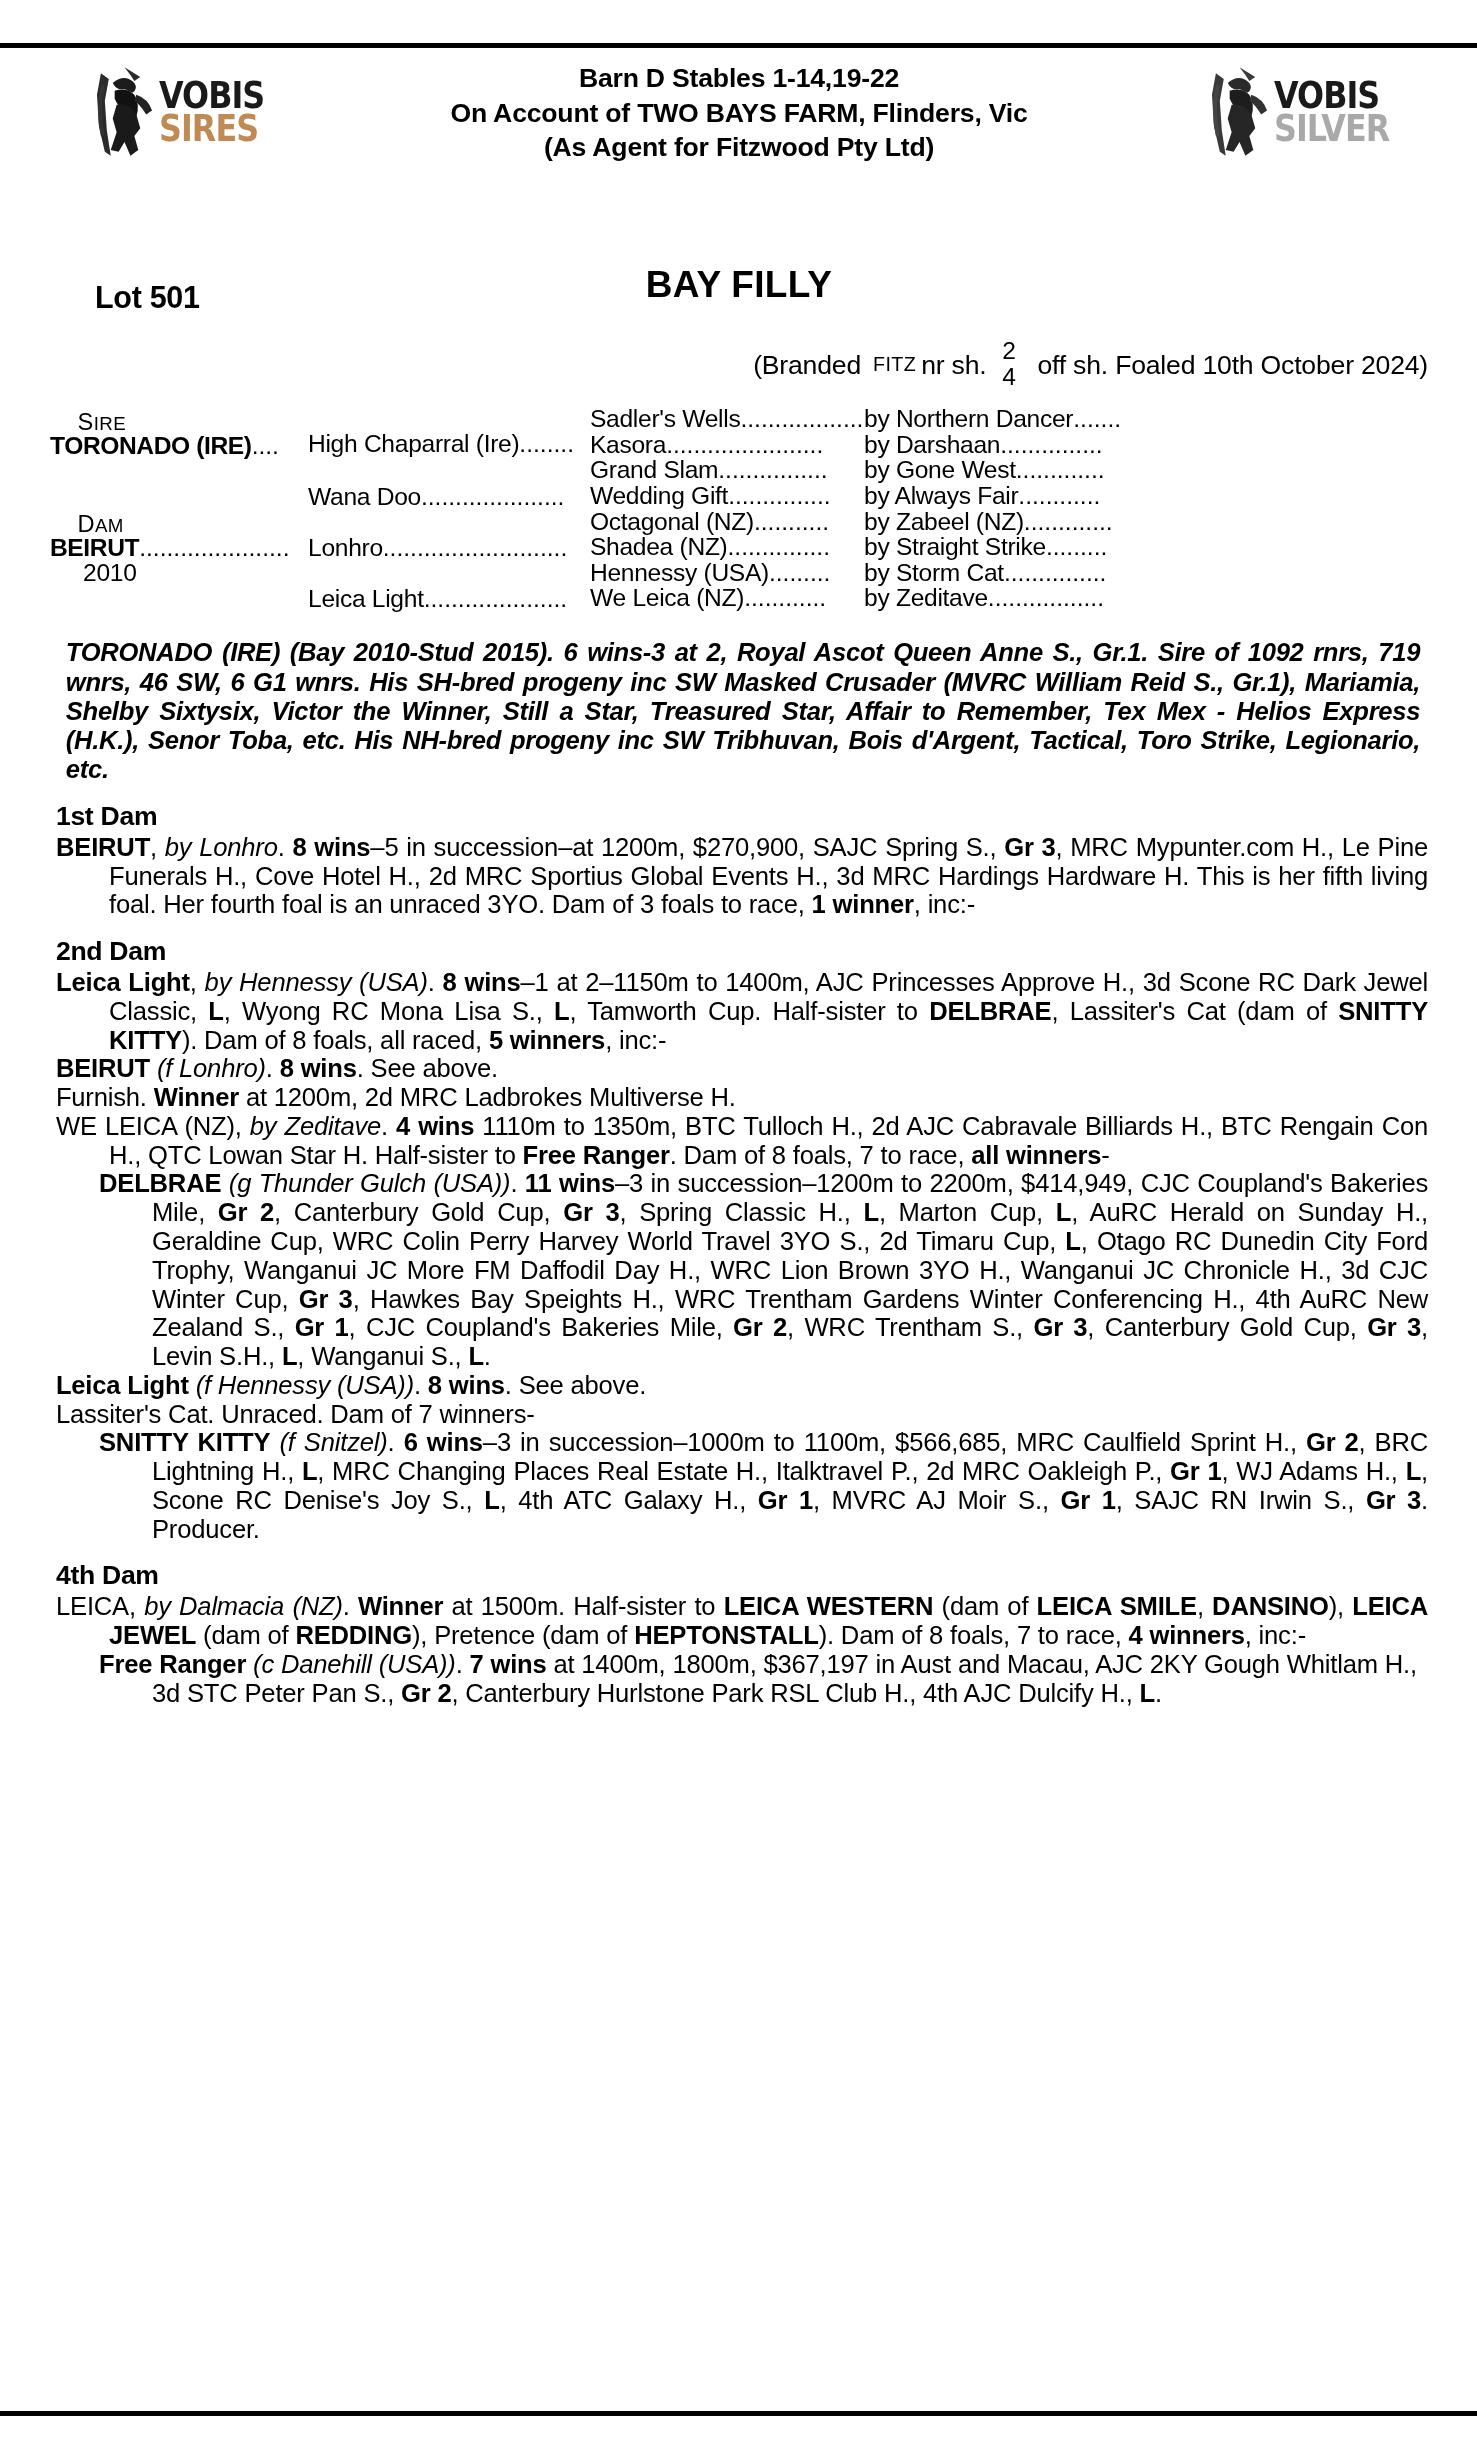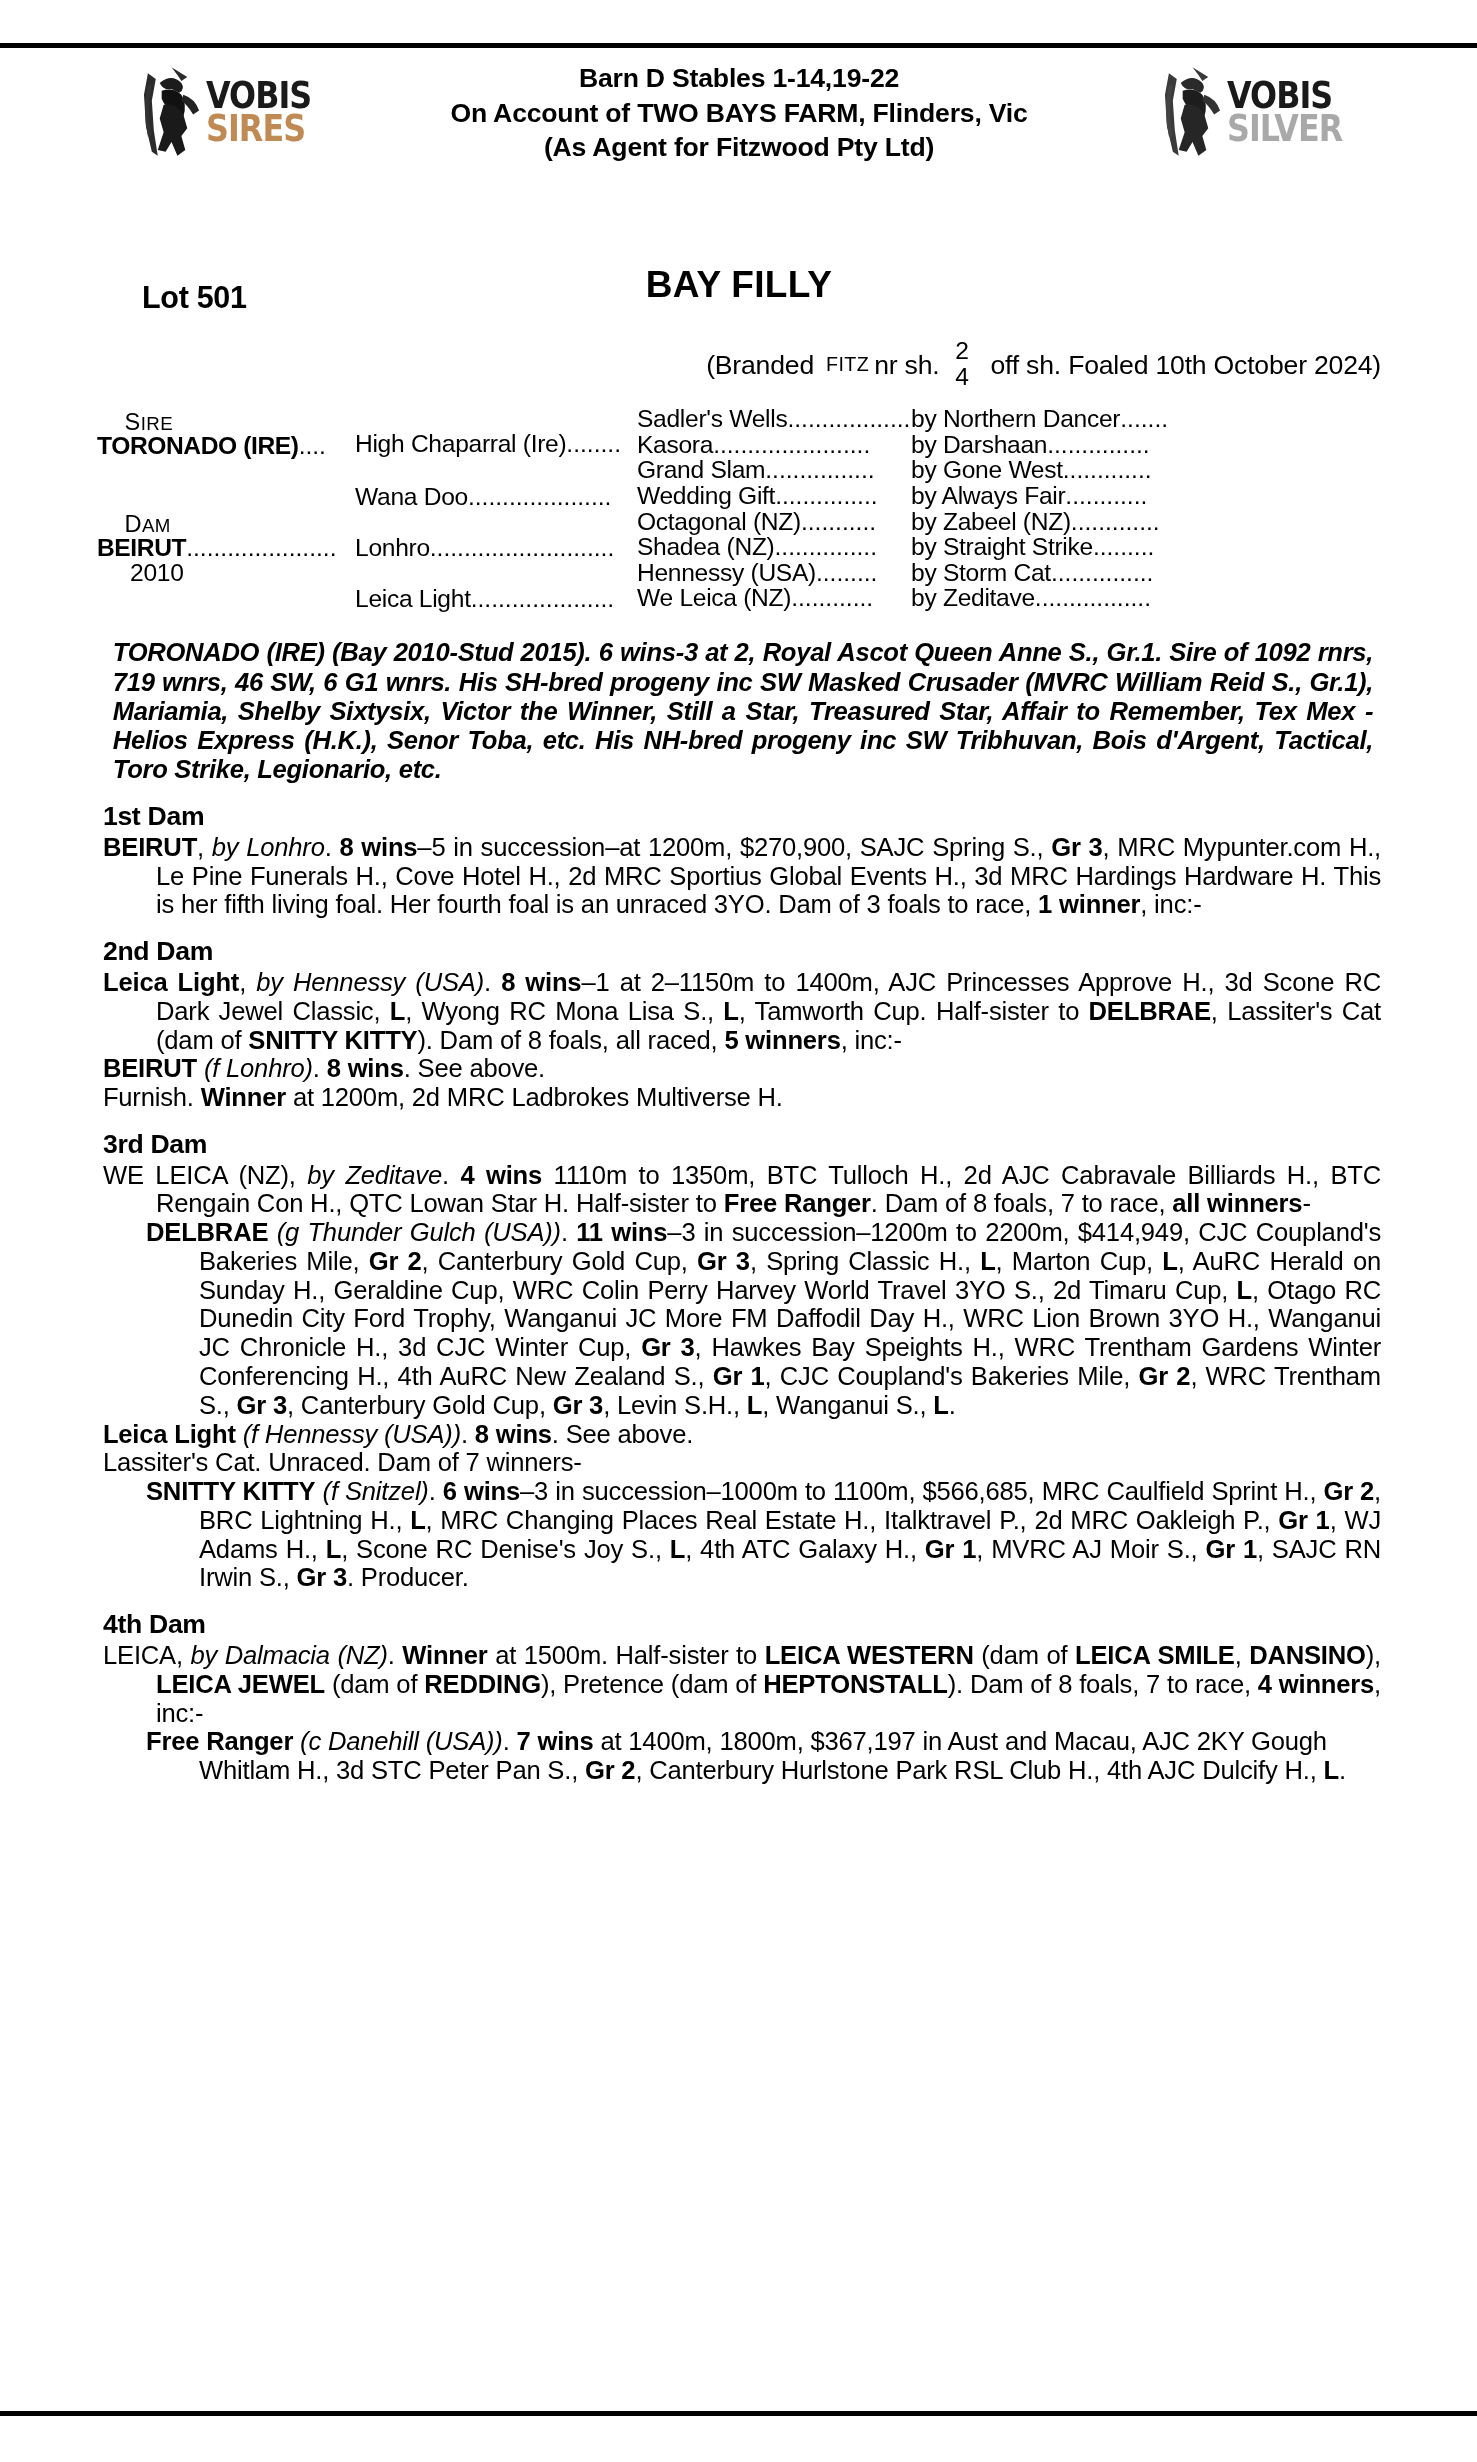--- a/index.html
+++ b/index.html
@@ -6,21 +6,21 @@
   body{
     width:1478px;height:2463px;
     font-family:"Liberation Sans","DejaVu Sans",sans-serif;
     color:#000;
     -webkit-font-smoothing:antialiased;
   }
   .page{
     position:relative;
     width:1478px;height:2463px;
     box-sizing:border-box;
-    padding:0 97px;
+    padding:0 50px;
   }
   .rule{
     position:absolute;left:0;width:1478px;height:4.9px;background:#000;
   }
   .rule-top{top:43px;}
   .rule-bottom{top:2411px;}
 
   
   .header{
     position:relative;
@@ -371,21 +371,20 @@
   <p class="blk">
     <b>Leica Light</b><span>, </span><i>by Hennessy (USA)</i><span>. </span><b>8 wins</b><span>–1 at 2–1150m to 1400m, AJC Princesses Approve H., 3d Scone RC Dark Jewel Classic, </span><b>L</b><span>, Wyong RC Mona Lisa S., </span><b>L</b><span>, Tamworth Cup. Half-sister to </span><b>DELBRAE</b><span>, Lassiter's Cat (dam of </span><b>SNITTY KITTY</b><span>). Dam of 8 foals, all raced, </span><b>5 winners</b><span>, inc:-</span>
   </p>
   <p class="blk flat">
     <b>BEIRUT</b><span> </span><i>(f Lonhro)</i><span>. </span><b>8 wins</b><span>. See above.</span>
   </p>
   <p class="blk flat">
     <span>Furnish.</span><span> </span><b>Winner</b><span> at 1200m, 2d MRC Ladbrokes Multiverse H.</span>
   </p>
 
-  <div class="damhead">3rd Dam</div>
   <p class="blk">
     <span>WE LEICA (NZ)</span><span>, </span><i>by Zeditave</i><span>. </span><b>4 wins</b><span> 1110m to 1350m, BTC Tulloch H., 2d AJC Cabravale Billiards H., BTC Rengain Con H., QTC Lowan Star H. Half-sister to </span><b>Free Ranger</b><span>. Dam of 8 foals, 7 to race, </span><b>all winners</b><span>-</span>
   </p>
   <p class="blk lvl2">
     <b>DELBRAE</b><span> </span><i>(g Thunder Gulch (USA))</i><span>. </span><b>11 wins</b><span>–3 in succession–1200m to 2200m, $414,949, CJC Coupland's Bakeries Mile, <b>Gr 2</b>, Canterbury Gold Cup, <b>Gr 3</b>, Spring Classic H., <b>L</b>, Marton Cup, <b>L</b>, AuRC Herald on Sunday H., Geraldine Cup, WRC Colin Perry Harvey World Travel 3YO S., 2d Timaru Cup, <b>L</b>, Otago RC Dunedin City Ford Trophy, Wanganui JC More FM Daffodil Day H., WRC Lion Brown 3YO H., Wanganui JC Chronicle H., 3d CJC Winter Cup, <b>Gr 3</b>, Hawkes Bay Speights H., WRC Trentham Gardens Winter Conferencing H., 4th AuRC New Zealand S., <b>Gr 1</b>, CJC Coupland's Bakeries Mile, <b>Gr 2</b>, WRC Trentham S., <b>Gr 3</b>, Canterbury Gold Cup, <b>Gr 3</b>, Levin S.H., <b>L</b>, Wanganui S., <b>L</b>.</span>
   </p>
   <p class="blk flat">
     <b>Leica Light</b><span> </span><i>(f Hennessy (USA))</i><span>. </span><b>8 wins</b><span>. See above.</span>
   </p>
   <p class="blk flat">Lassiter's Cat. Unraced. Dam of 7 winners-</p>

